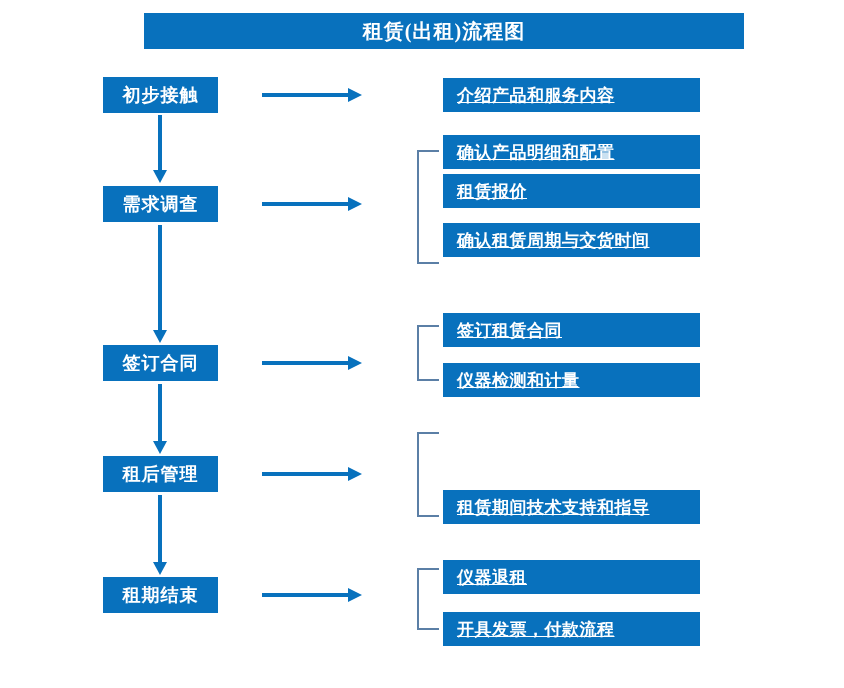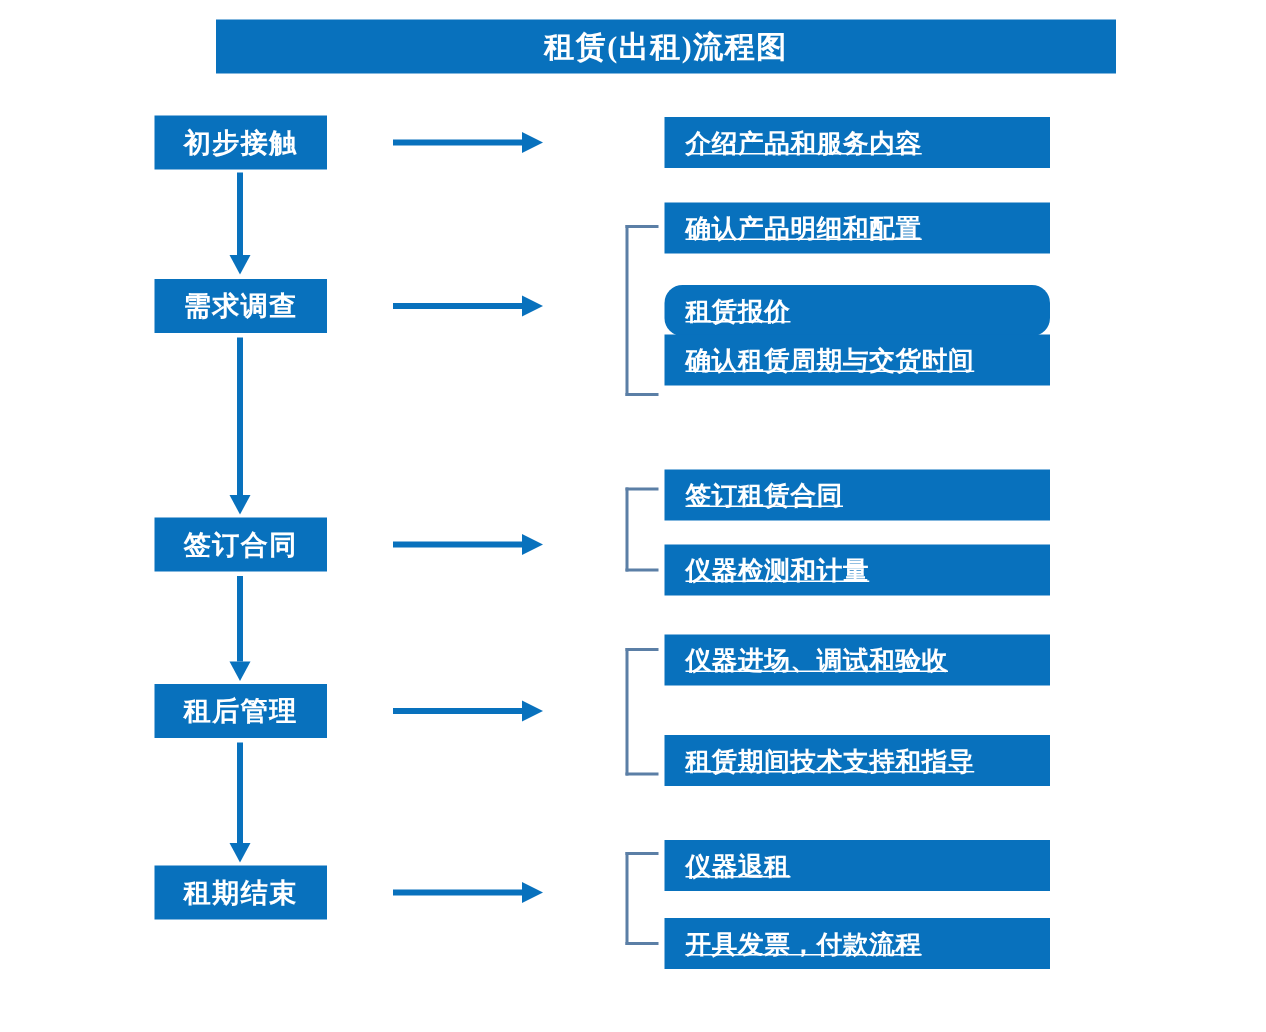--- a/index.html
+++ b/index.html
@@ -198,29 +198,28 @@
   <div class="bracket" style="top:325px; height:56px;"></div>
 
   <div class="bracket" style="top:432px; height:85px;"></div>
 
   <div class="bracket" style="top:568px; height:62px;"></div>
 
   <div class="detail-box" style="top:78px;">介绍产品和服务内容</div>
 
   <div class="detail-box" style="top:135px;">确认产品明细和配置</div>
 
-  <div class="detail-box" style="top:190px;border-radius:12px;">租赁报价</div>
+  <div class="detail-box" style="top:174px;">租赁报价</div>
 
   <div class="detail-box" style="top:223px;">确认租赁周期与交货时间</div>
 
   <div class="detail-box" style="top:313px;">签订租赁合同</div>
 
   <div class="detail-box" style="top:363px;">仪器检测和计量</div>
 
-  <div class="detail-box" style="top:423px;">仪器进场、调试和验收</div>
 
   <div class="detail-box" style="top:490px;">租赁期间技术支持和指导</div>
 
   <div class="detail-box" style="top:560px;">仪器退租</div>
 
   <div class="detail-box" style="top:612px;">开具发票，付款流程</div>
 
 </div>
 
 </body></html>

